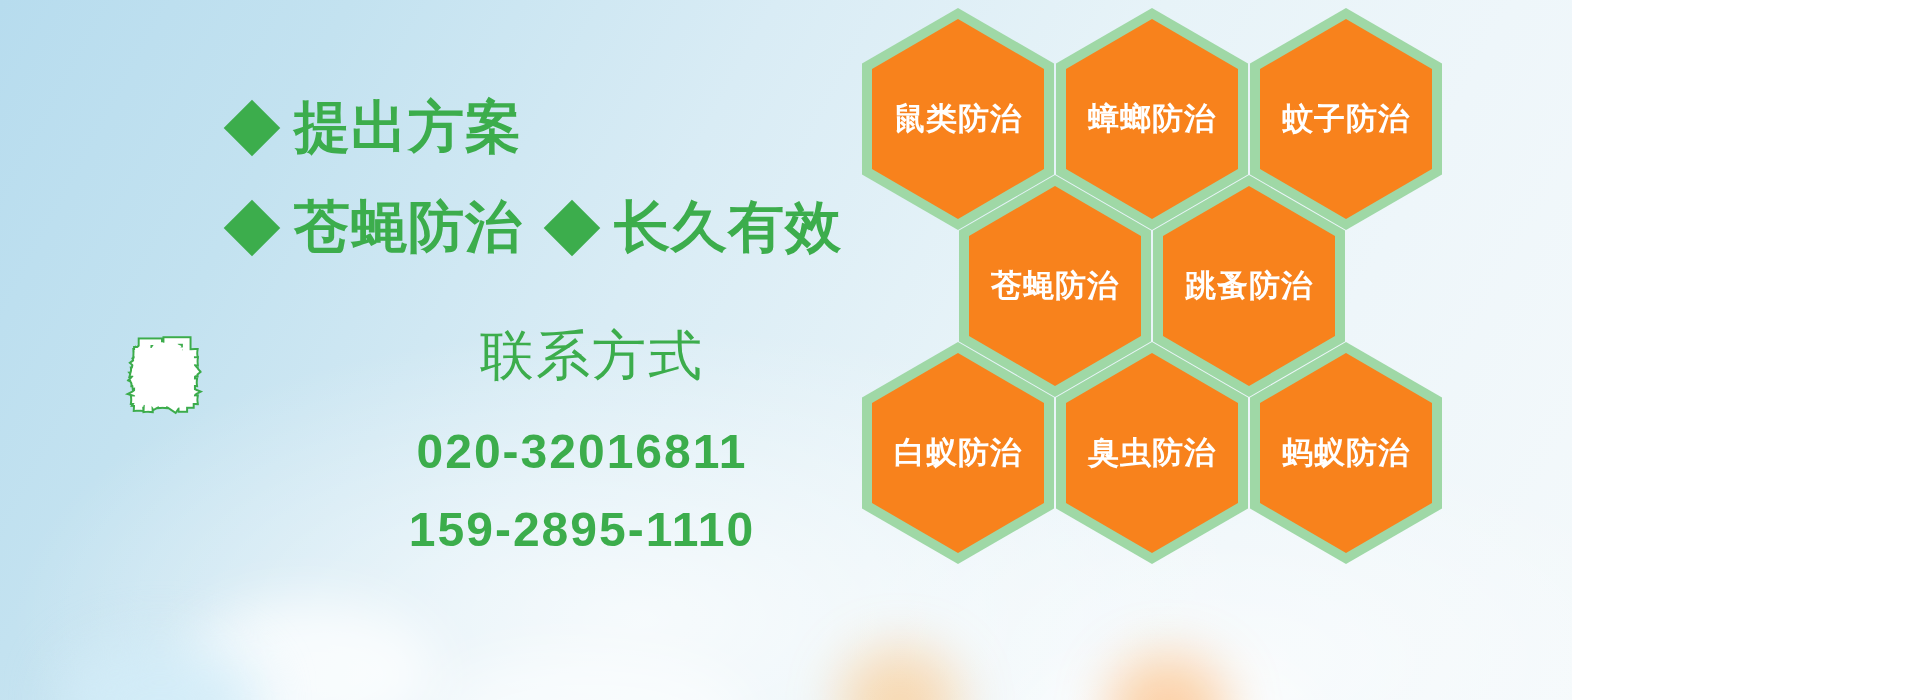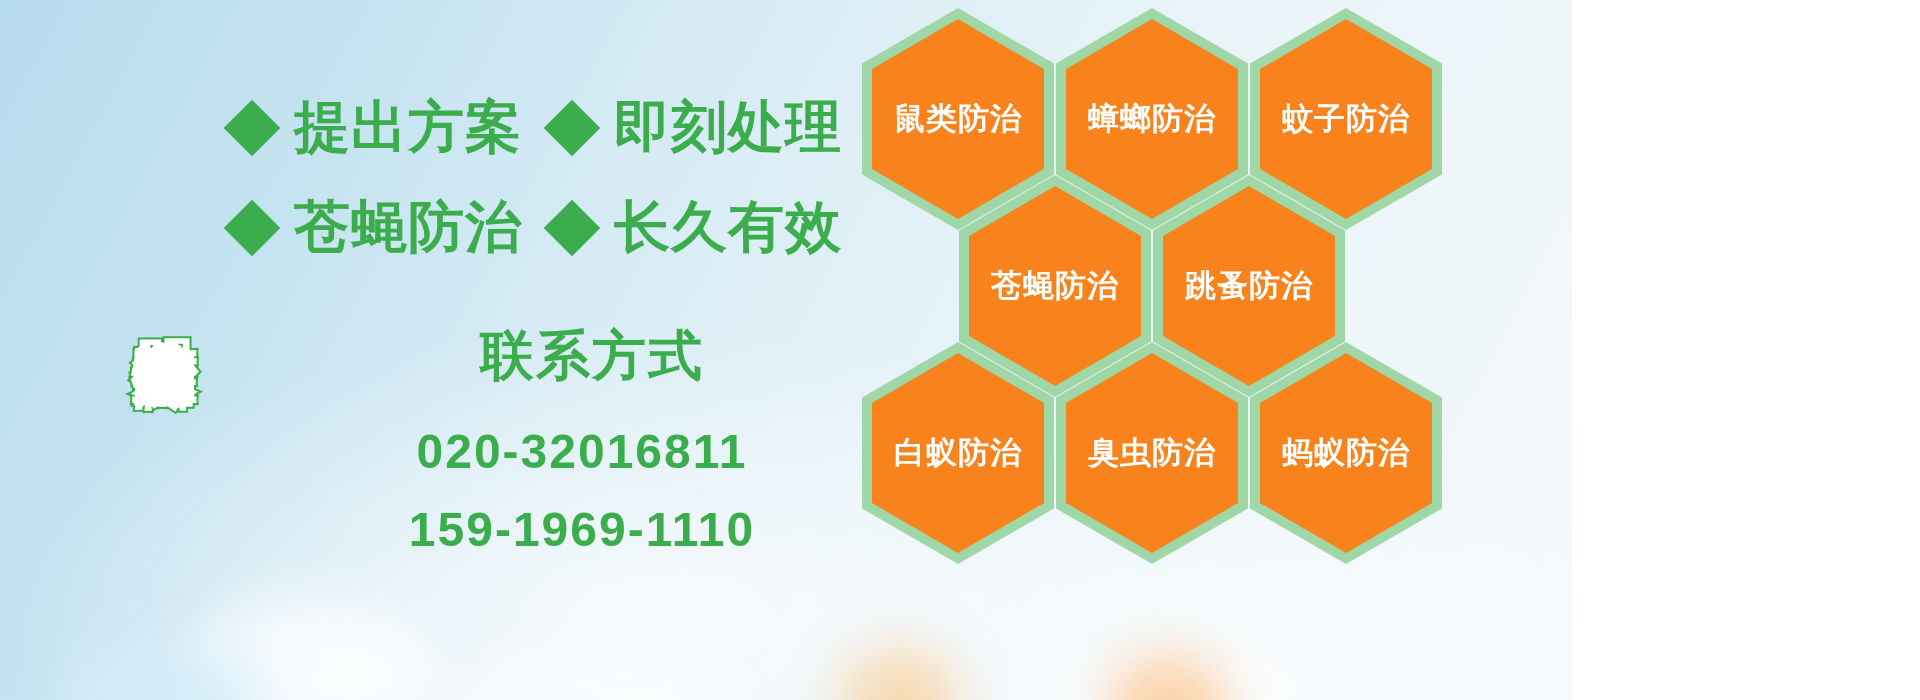--- a/index.html
+++ b/index.html
@@ -79,21 +79,21 @@
 
   
   #contact {
     position: absolute;
     left: 232px; top: 320px;
     width: 620px;
     text-align: center;
   }
   #contact-title {
     font-size: 54px;
-    font-weight: 700;
+    font-weight: 400;
     color: #3cad4c;
     letter-spacing: 2px;
     margin-left: 100px;
     margin-bottom: 20px;
   }
   .contact-phone {
     font-size: 48px;
     font-weight: 700;
     color: #3cad4c;
     letter-spacing: 2px;
@@ -161,43 +161,39 @@
 
   <div id="vertical-slogan">专业有害生物防治服务</div>
 
   <div id="features">
 
     <div class="feature-row">
       <div class="feature-item">
         <span class="diamond-icon"></span>
         <span class="feature-label">提出方案</span>
       </div>
-      <div class="feature-item">
-        <span class="diamond-icon"></span>
-        <span class="feature-label">即刻处理</span>
-      </div>
     </div>
 
     <div class="feature-row">
       <div class="feature-item">
         <span class="diamond-icon"></span>
         <span class="feature-label">苍蝇防治</span>
       </div>
       <div class="feature-item">
         <span class="diamond-icon"></span>
         <span class="feature-label">长久有效</span>
       </div>
     </div>
 
   </div>
 
   <div id="contact">
     <div id="contact-title">联系方式</div>
     <div class="contact-phone">020-32016811</div>
-    <div class="contact-phone">159-1969-1110</div>
+    <div class="contact-phone">159-2895-1110</div>
   </div>
 
   <div id="hex-grid">
 
     <div class="hex-cell hex-r0c0">
       <div class="hex-outer"></div>
       <div class="hex-inner"></div>
       <div class="hex-label">鼠类防治</div>
     </div>
 

